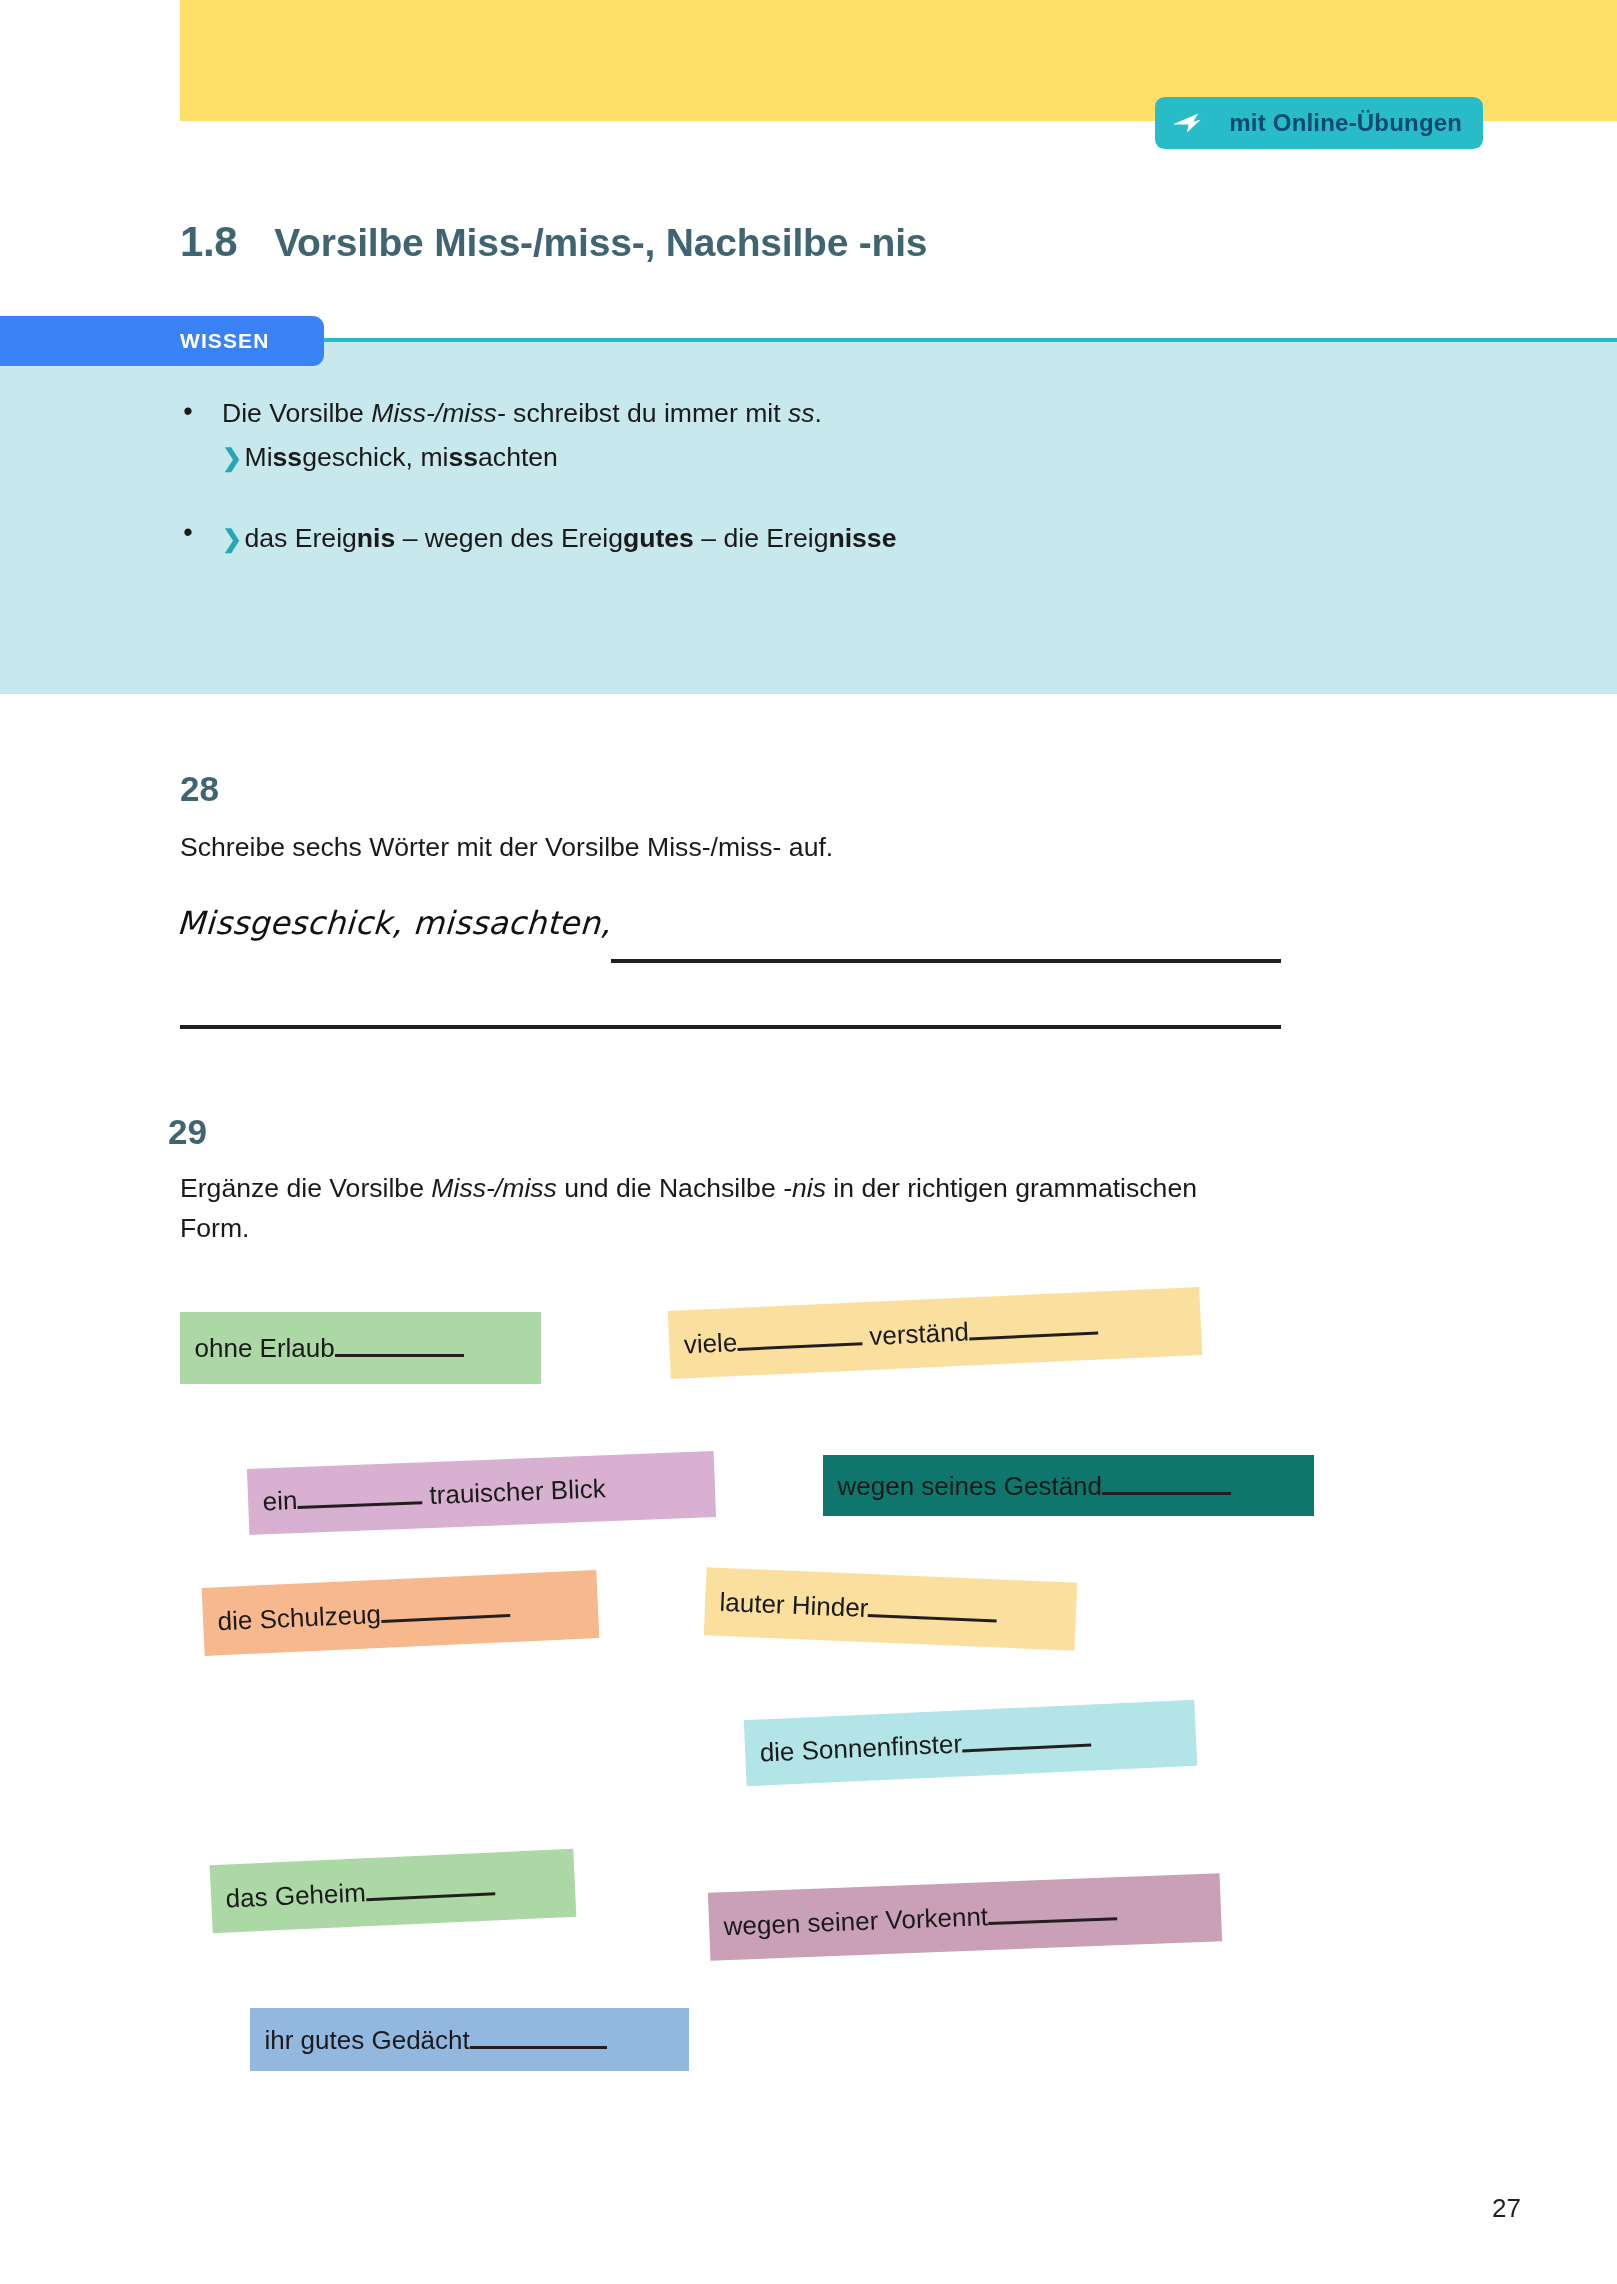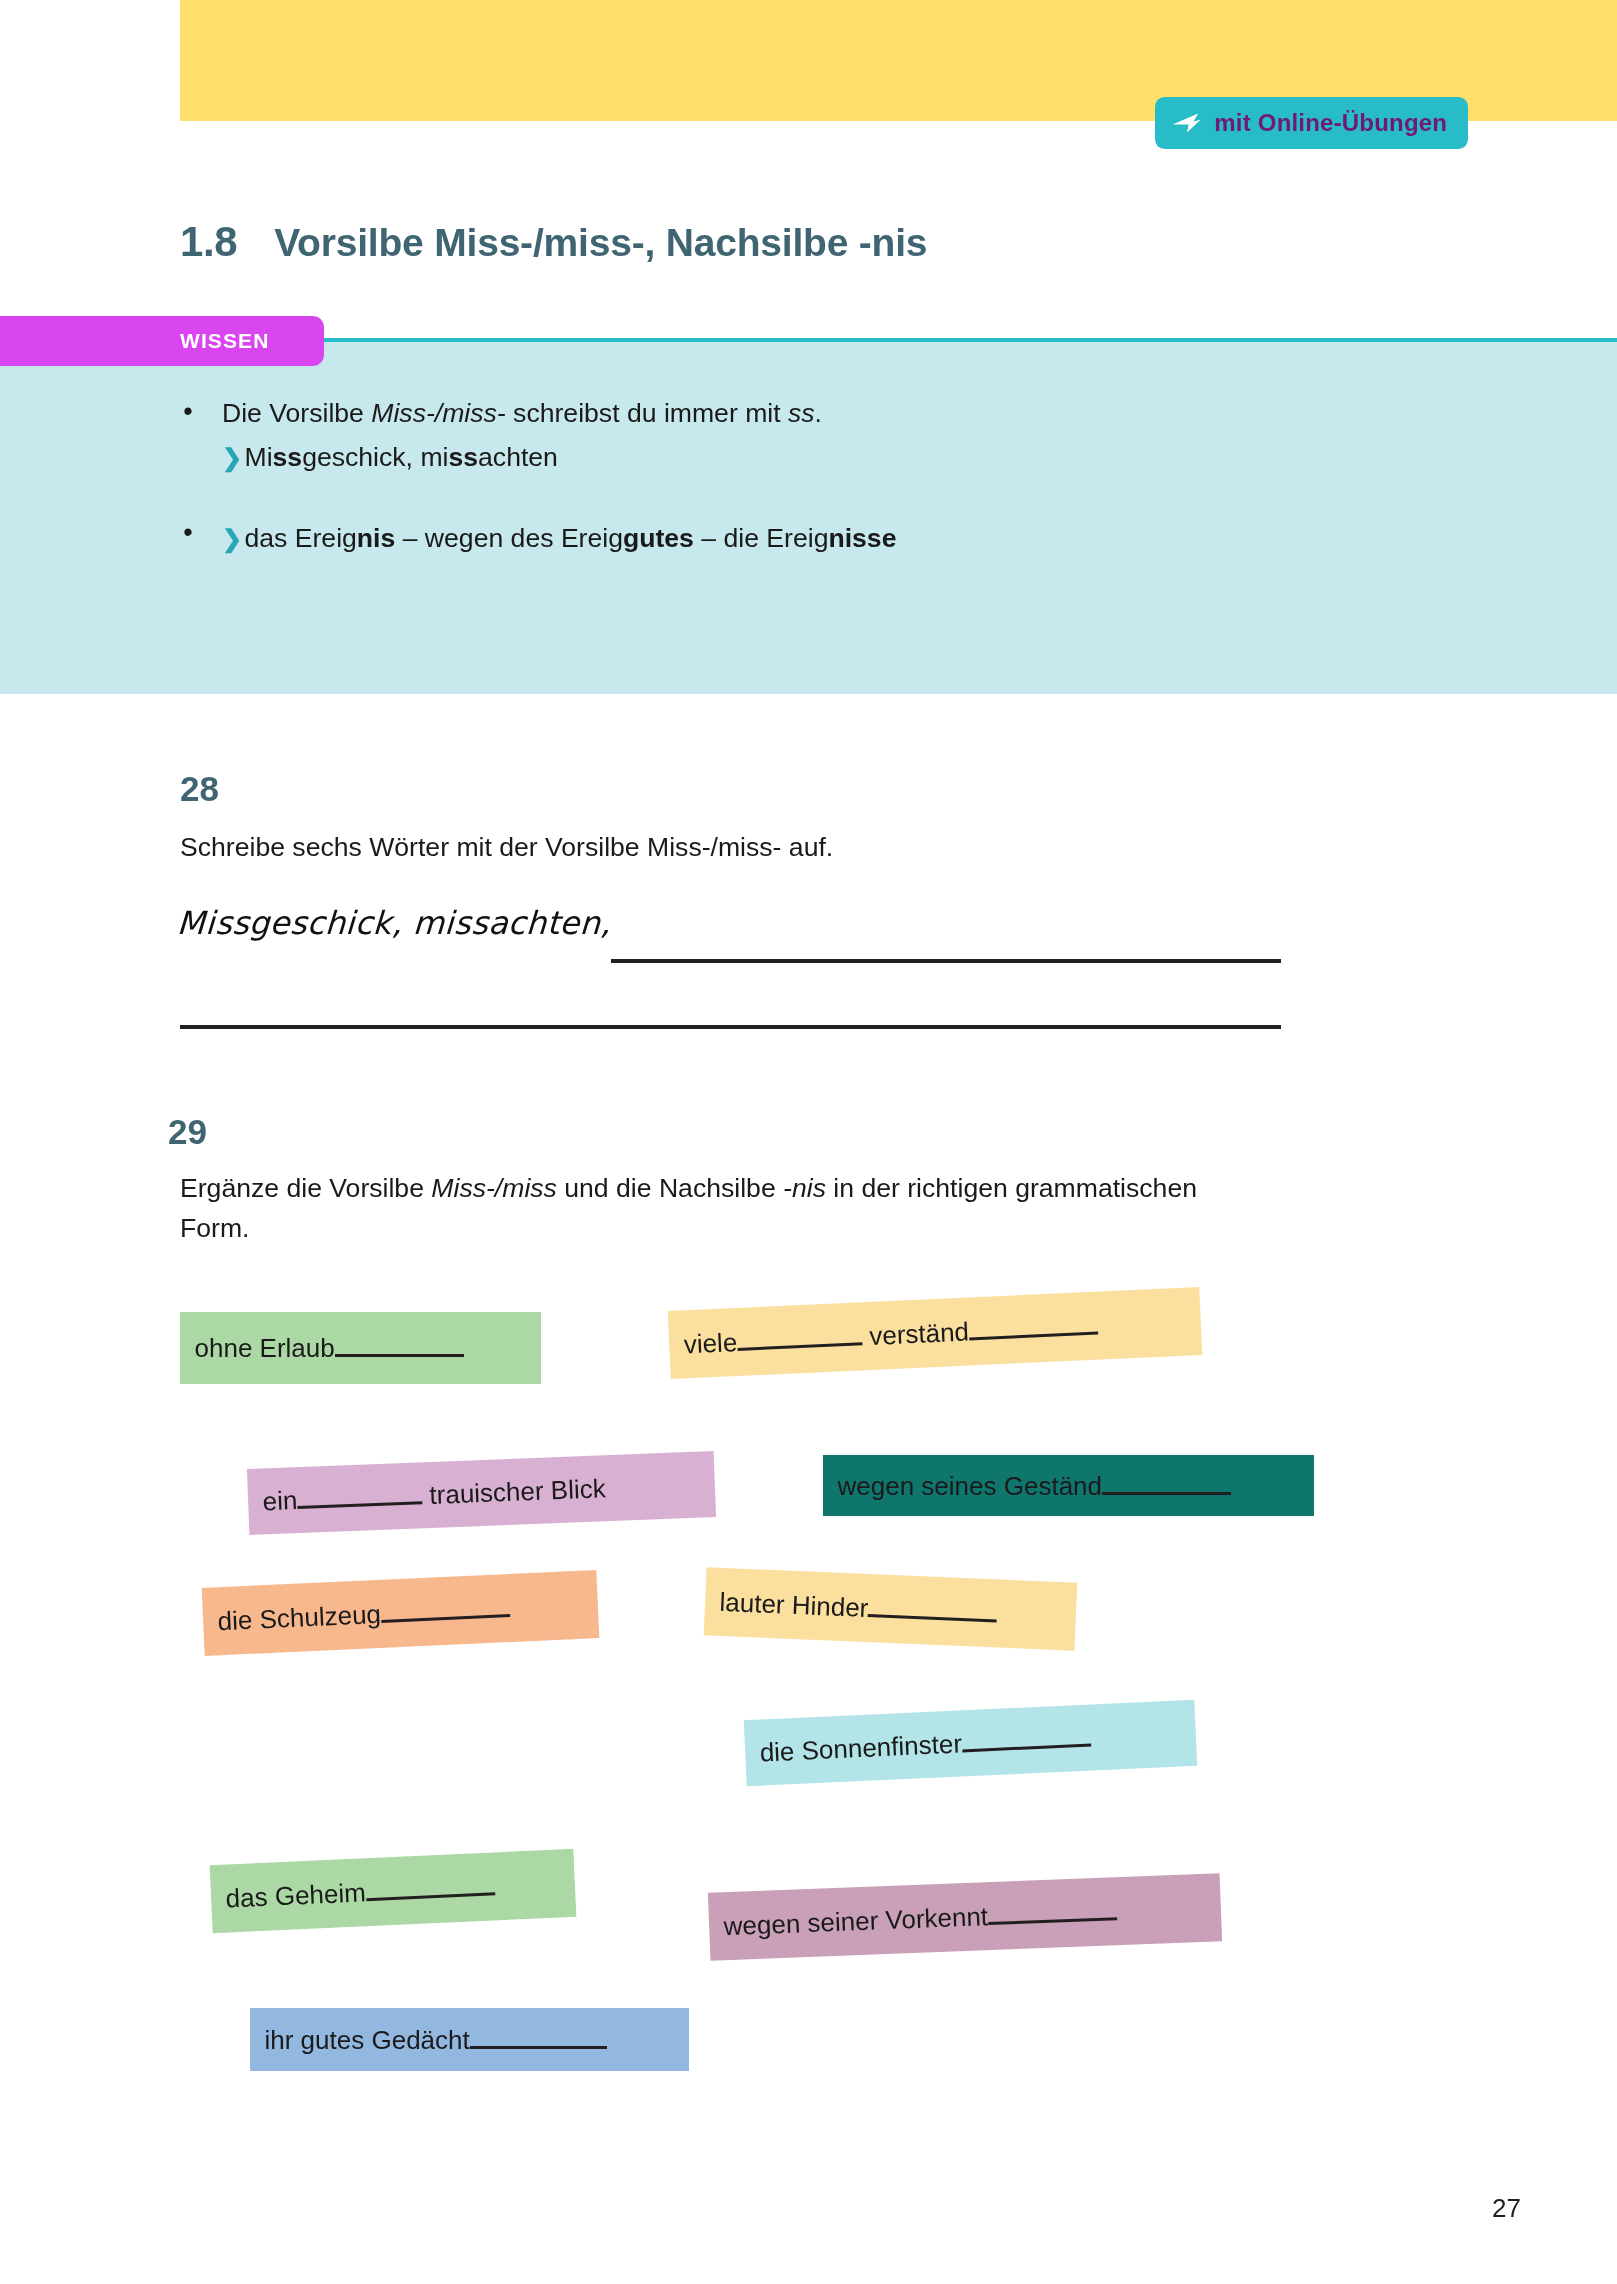--- a/index.html
+++ b/index.html
@@ -36,25 +36,26 @@
     height: 52px;
     padding: 0 21px 0 16px;
     background: #27BCC8;
     border-radius: 9.7px;
     display: flex;
     align-items: center;
     gap: 11.3px;
     box-sizing: border-box;
   }
   .online-badge .label {
-    color: #701a75;
+    color: #0c4a6e;
     font-size: 24px;
     font-weight: bold;
     letter-spacing: 0.2px;
     white-space: nowrap;
+    margin-left: 15px;
   }
   .cursor-icon svg { display: block; }
 
   
   .chapter-row {
     position: absolute;
     left: 180px;
     top: 218px;
     display: flex;
     align-items: baseline;
@@ -224,21 +225,21 @@
     <span class="label">mit Online-Übungen</span>
   </div>
 
   <div class="chapter-row">
     <span class="chapter-num">1.8</span>
     <span class="chapter-title">Vorsilbe Miss-/miss-, Nachsilbe -nis</span>
   </div>
 
   <div class="wissen-body" style="background: rgb(199, 232, 236);"></div>
   <div class="wissen-rule" style="background: rgb(39, 188, 200);"></div>
-  <div class="wissen-tab" style="background: #d946ef;">
+  <div class="wissen-tab" style="background: #3b82f6;">
     <span class="tab-label">WISSEN</span>
   </div>
 
   <div class="wissen-list">
 
     <div class="wissen-item">
       <span class="bullet">•</span>
       <div>
         <div class="wissen-text"><span>Die Vorsilbe </span><em>Miss-/miss-</em><span> schreibst du immer mit </span><em>ss</em><span>.</span></div>
         <div class="example-line"><span class="chev">❯</span><span>Mi</span><b>ss</b><span>geschick, mi</span><b>ss</b><span>achten</span></div>

